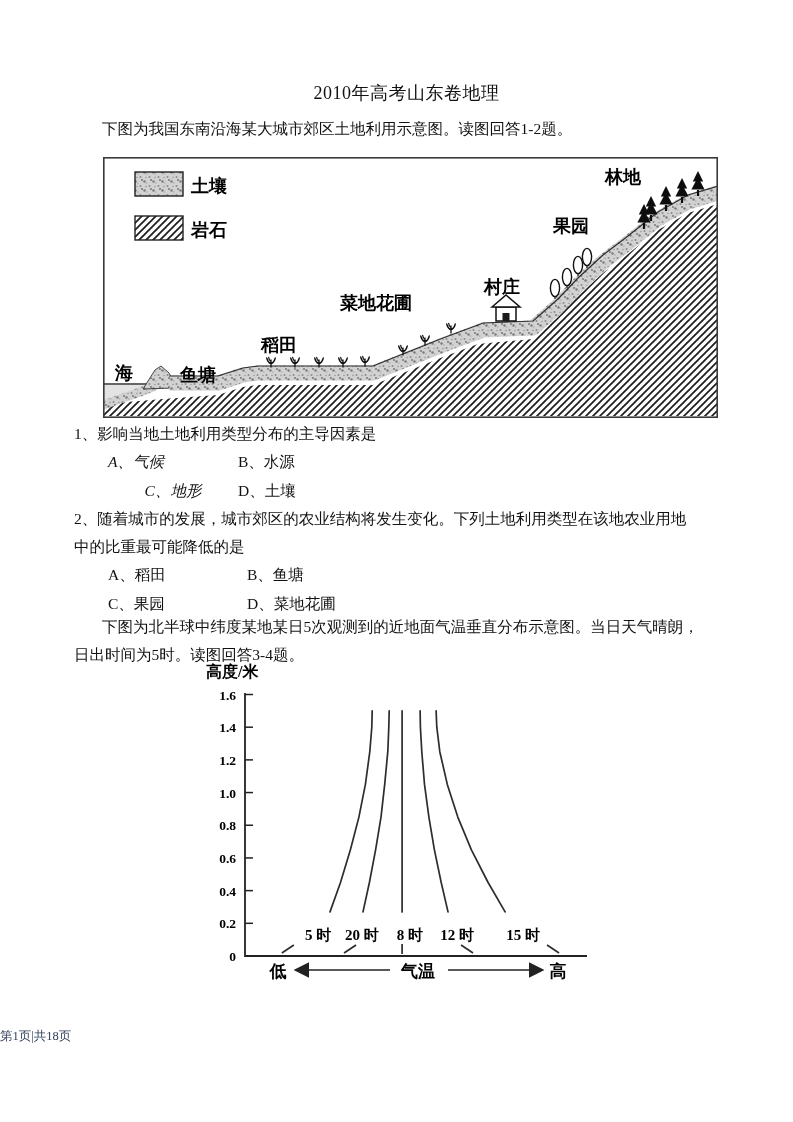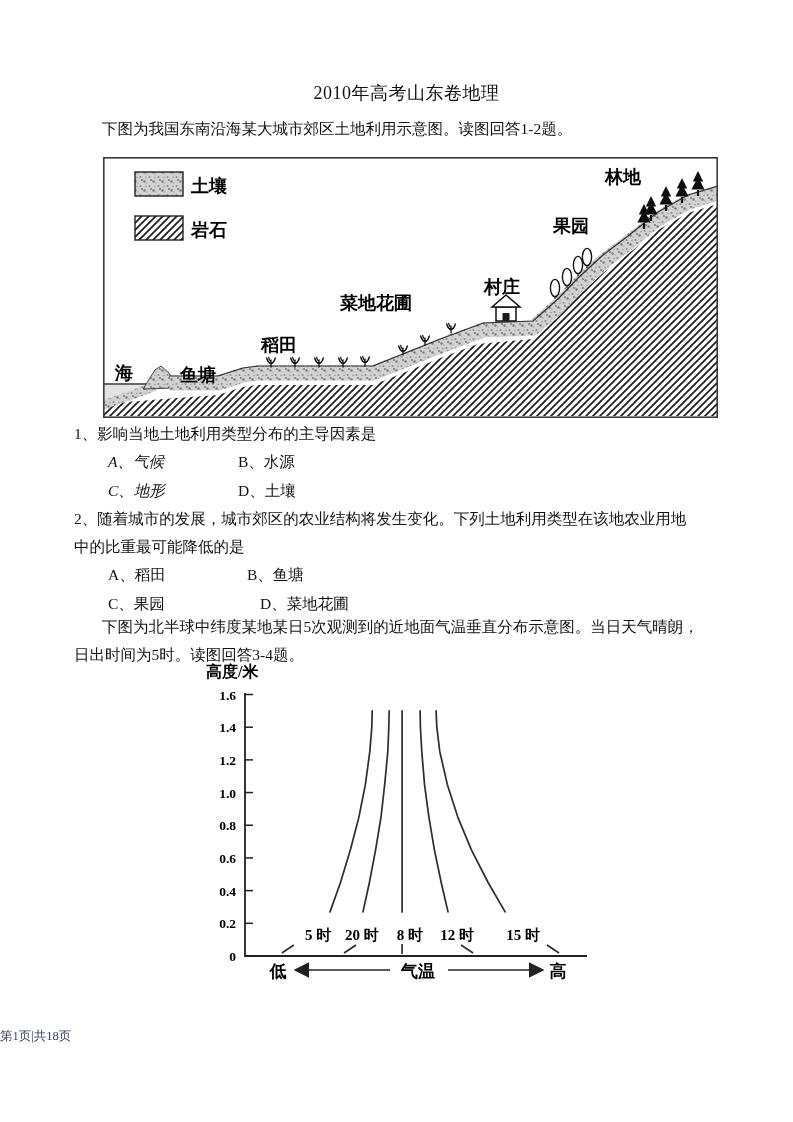--- a/index.html
+++ b/index.html
@@ -105,32 +105,32 @@
     <text x="502" y="26" font-size="18" font-weight="700">林地</text>
 
     <rect x="0.8" y="0.8" width="613.4" height="259.4" fill="none" stroke="#3a3a3a" stroke-width="1.6"></rect>
   </svg>
 
   <div class="abs txt q-stem" style="top:424px;">1、影响当地土地利用类型分布的主导因素是</div>
   <div class="abs txt opt-row" style="top:452px;">
     <span class="opt-a">A、气候</span>
     <span>B、水源</span>
   </div>
-  <div class="abs txt opt-row" style="top:481px;">
+  <div class="abs txt opt-row" style="top:481px;text-align:center;">
     <span class="opt-a">C、地形</span>
     <span>D、土壤</span>
   </div>
 
   <div class="abs txt q-stem" style="top:509px;">2、随着城市的发展，城市郊区的农业结构将发生变化。下列土地利用类型在该地农业用地</div>
   <div class="abs txt" style="top:537px;left:64px;">中的比重最可能降低的是</div>
   <div class="abs txt opt-row" style="top:565px;">
     <span class="opt-a2">A、稻田</span>
     <span>B、鱼塘</span>
   </div>
-  <div class="abs txt opt-row" style="top:594px;gap:13px;">
+  <div class="abs txt opt-row" style="top:594px;">
     <span class="opt-a2">C、果园</span>
     <span>D、菜地花圃</span>
   </div>
 
   <div class="abs txt" style="top:617px;left:56px;padding-left:36px;">下图为北半球中纬度某地某日5次观测到的近地面气温垂直分布示意图。当日天气晴朗，</div>
   <div class="abs txt" style="top:645px;left:64px;">日出时间为5时。读图回答3-4题。</div>
 
   <svg id="temp-chart" class="abs" style="left:190px;top:663px;" width="410" height="335" viewBox="0 0 410 335">
     <defs>
       <marker id="arr" viewBox="0 0 10 10" refX="8.5" refY="5" markerWidth="9" markerHeight="9" orient="auto">

